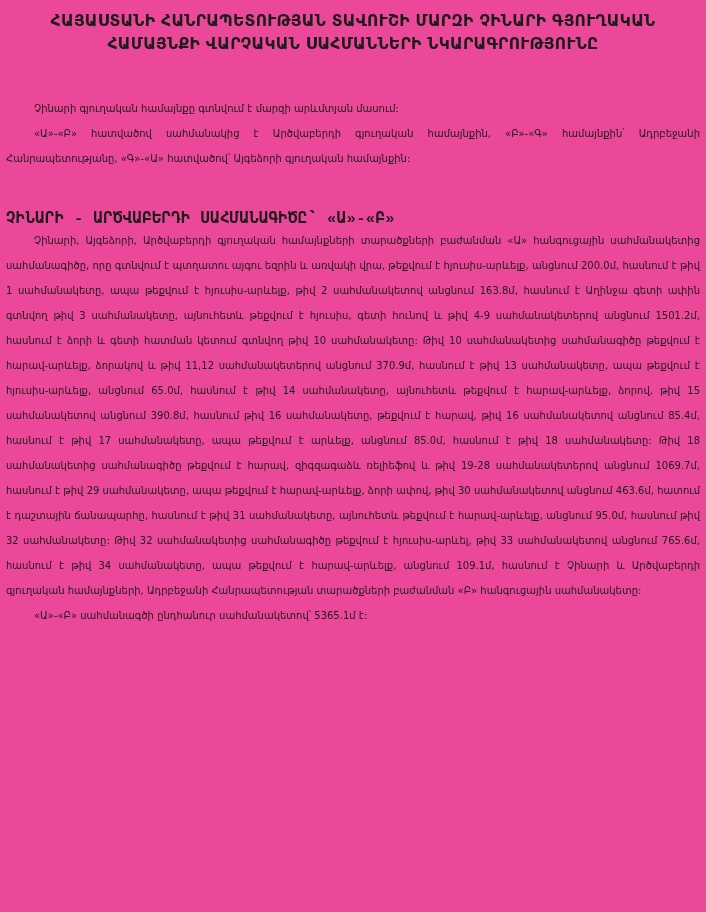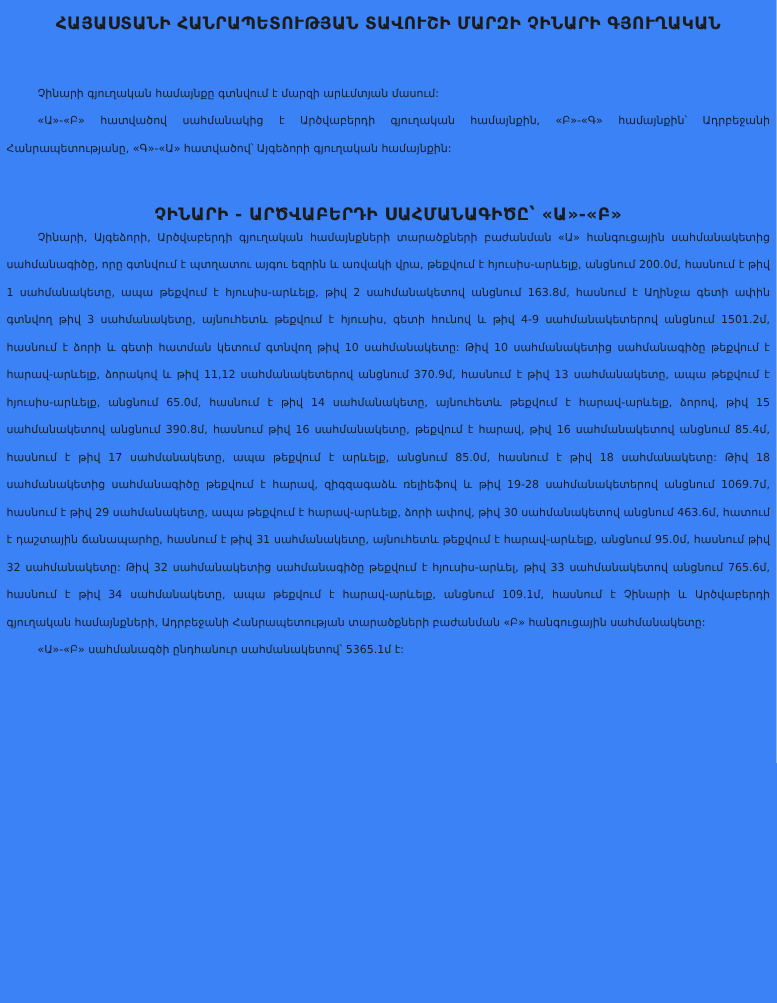--- a/index.html
+++ b/index.html
@@ -13,21 +13,21 @@
     overflow: hidden;
     font-family: "DejaVu Sans", sans-serif;
     color: #1c1c1c;
     -webkit-font-smoothing: antialiased;
   }
   .page {
     box-sizing: border-box;
     width: 706px;
     height: 912px;
     padding: 10px 6px 8px 6px;
-    background: #3b82f6;
+    background: #ec4899;
   }
   .doc-title {
     text-align: center;
     font-weight: bold;
     font-size: 15.5px;
     line-height: 23px;
     letter-spacing: 0.3px;
     margin: 0 0 0 0;
   }
   .intro-block {
@@ -37,37 +37,38 @@
     margin: 0;
     font-size: 10px;
     line-height: 25px;
     text-align: justify;
     text-indent: 28px;
   }
   p.no-justify {
     text-align: left;
   }
   .section-heading {
-    text-align: center;
     font-weight: bold;
     font-size: 15.5px;
     letter-spacing: 0.4px;
     margin: 0;
+    font-family: Liberation Mono, monospace;
   }
   .heading-1 { margin-top: 38px; }
   .par-after-heading-1 { margin-top: 22px; }
   .total-line { margin-top: 0; }
 </style>
 </head>
 <body>
 
 <div class="page">
 
   <div class="doc-title">
     <div>ՀԱՅԱՍՏԱՆԻ ՀԱՆՐԱՊԵՏՈՒԹՅԱՆ ՏԱՎՈՒՇԻ ՄԱՐԶԻ ՉԻՆԱՐԻ ԳՅՈՒՂԱԿԱՆ</div>
+    <div>ՀԱՄԱՅՆՔԻ ՎԱՐՉԱԿԱՆ ՍԱՀՄԱՆՆԵՐԻ ՆԿԱՐԱԳՐՈՒԹՅՈՒՆԸ</div>
   </div>
 
   <div class="intro-block">
     <p class="body-par no-justify">Չինարի  գյուղական  համայնքը գտնվում է մարզի արևմտյան մասում:</p>
     <p class="body-par">«Ա»-«Բ» հատվածով սահմանակից է Արծվաբերդի գյուղական համայնքին, «Բ»-«Գ» համայնքին՝ Ադրբեջանի Հանրապետությանը, «Գ»-«Ա» հատվածով՝ Այգեձորի գյուղական համայնքին:</p>
   </div>
 
   <h2 class="section-heading heading-1">ՉԻՆԱՐԻ - ԱՐԾՎԱԲԵՐԴԻ  ՍԱՀՄԱՆԱԳԻԾԸ՝  «Ա»-«Բ»</h2>
 
   <p class="body-par par-after-heading-1">Չինարի, Այգեձորի, Արծվաբերդի գյուղական համայնքների տարածքների բաժանման «Ա» հանգուցային սահմանակետից սահմանագիծը, որը գտնվում է պտղատու այգու եզրին և առվակի վրա, թեքվում է հյուսիս-արևելք, անցնում 200.0մ,  հասնում է թիվ 1 սահմանակետը, ապա թեքվում է հյուսիս-արևելք, թիվ 2 սահմանակետով անցնում 163.8մ, հասնում է Աղինջա գետի ափին գտնվող թիվ 3 սահմանակետը, այնուհետև թեքվում է հյուսիս, գետի հունով և թիվ 4-9 սահմանակետերով  անցնում 1501.2մ, հասնում է ձորի և գետի հատման կետում գտնվող թիվ 10 սահմանակետը: Թիվ 10 սահմանակետից սահմանագիծը թեքվում է հարավ-արևելք, ձորակով և թիվ 11,12 սահմանակետերով անցնում 370.9մ, հասնում է թիվ 13 սահմանակետը, ապա թեքվում է հյուսիս-արևելք, անցնում 65.0մ, հասնում է թիվ 14 սահմանակետը, այնուհետև թեքվում է  հարավ-արևելք, ձորով, թիվ 15 սահմանակետով  անցնում 390.8մ, հասնում թիվ 16 սահմանակետը, թեքվում է հարավ, թիվ 16 սահմանակետով անցնում 85.4մ, հասնում է թիվ 17 սահմանակետը, ապա թեքվում է արևելք, անցնում 85.0մ, հասնում է թիվ 18 սահմանակետը: Թիվ 18 սահմանակետից սահմանագիծը թեքվում է հարավ, զիգզագաձև ռելիեֆով և թիվ 19-28 սահմանակետերով անցնում 1069.7մ, հասնում է թիվ 29 սահմանակետը, ապա թեքվում է հարավ-արևելք, ձորի ափով, թիվ 30 սահմանակետով անցնում 463.6մ, հատում է դաշտային ճանապարհը, հասնում է թիվ 31 սահմանակետը, այնուհետև թեքվում է հարավ-արևելք, անցնում 95.0մ, հասնում թիվ 32 սահմանակետը: Թիվ 32 սահմանակետից սահմանագիծը թեքվում է հյուսիս-արևել, թիվ 33 սահմանակետով անցնում 765.6մ, հասնում է թիվ 34 սահմանակետը, ապա թեքվում է հարավ-արևելք, անցնում 109.1մ, հասնում է Չինարի և Արծվաբերդի գյուղական համայնքների, Ադրբեջանի Հանրապետության տարածքների բաժանման «Բ» հանգուցային սահմանակետը:</p>

